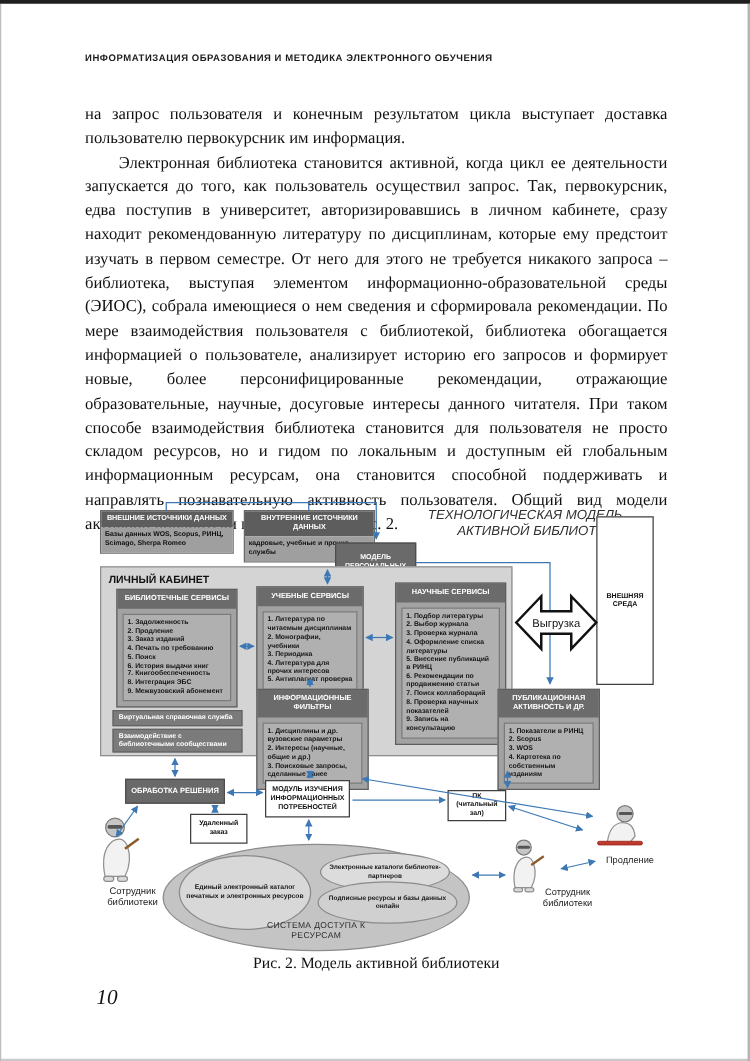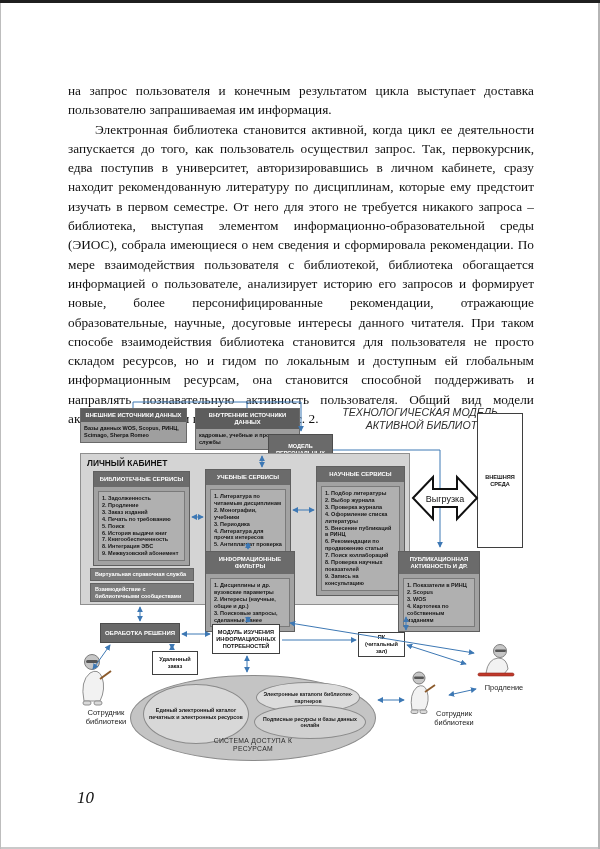--- a/index.html
+++ b/index.html
@@ -48,23 +48,24 @@
   .caption{position:absolute;left:68px;width:466px;top:760px;text-align:center;
         font-size:12.6px;color:#111;}
   .pageno{position:absolute;left:77px;top:785px;font-size:17px;font-style:italic;color:#111;}
   .arrows{position:absolute;left:0;top:0;width:600px;height:849px;pointer-events:none;}
 </style>
 </head>
 <body>
 
 <div class="page">
 
+  <div class="running-head">ИНФОРМАТИЗАЦИЯ  ОБРАЗОВАНИЯ  И  МЕТОДИКА  ЭЛЕКТРОННОГО  ОБУЧЕНИЯ</div>
 
   <div class="bodytext">
-    <p>на запрос пользователя и конечным результатом цикла выступает доставка пользователю запрашиваемая им информация.</p>
+    <p>на запрос пользователя и конечным результатом цикла выступает доставка пользователю первокурсник им информация.</p>
     <p class="indent">Электронная библиотека становится активной, когда цикл ее деятельности запускается до того, как пользователь осуществил запрос. Так, первокурсник, едва поступив в университет, авторизировавшись в личном кабинете, сразу находит рекомендованную литературу по дисциплинам, которые ему предстоит изучать в первом семестре. От него для этого не требуется никакого запроса – библиотека, выступая элементом информационно-образовательной среды (ЭИОС), собрала имеющиеся о нем сведения и сформировала рекомендации. По мере взаимодействия пользователя с библиотекой, библиотека обогащается информацией о пользователе, анализирует историю его запросов и формирует новые, более персонифицированные рекомендации, отражающие образовательные, научные, досуговые интересы данного читателя. При таком способе взаимодействия библиотека становится для пользователя не просто складом ресурсов, но и гидом по локальным и доступным ей глобальным информационным ресурсам, она становится способной поддерживать и направлять познавательную активность пользователя. Общий вид модели активной библиотеки представлен на рис. 2.</p>
   </div>
 
   <div class="dg model-title">ТЕХНОЛОГИЧЕСКАЯ МОДЕЛЬ АКТИВНОЙ БИБЛИОТЕКИ</div>
 
   <div class="dg src-box" style="left:80px;top:405px;width:107px;">
     <div class="src-head">ВНЕШНИЕ ИСТОЧНИКИ ДАННЫХ</div>
     <div class="src-body">Базы данных WOS, Scopus, РИНЦ, Scimago, Sherpa Romeo</div>
   </div>
 
@@ -213,14 +214,15 @@
       <path d="M378,697 H404" marker-start="url(#ah)" marker-end="url(#ah)"></path>
       <path d="M449,692 L476,686" marker-start="url(#ah)" marker-end="url(#ah)"></path>
     </g>
 
     <g>
       <path d="M413,495 L433,474 L433,486 L457,486 L457,474 L477,495 L457,516 L457,504 L433,504 L433,516 Z" fill="#ffffff" stroke="#111111" stroke-width="2"></path>
       <text x="445" y="498.5" text-anchor="middle" font-family="Liberation Sans, sans-serif" font-size="9" fill="#111">Выгрузка</text>
     </g>
   </svg>
 
+  <div class="caption">Рис. 2. Модель активной библиотеки</div>
   <div class="pageno">10</div>
 </div>
 
 </body></html>

